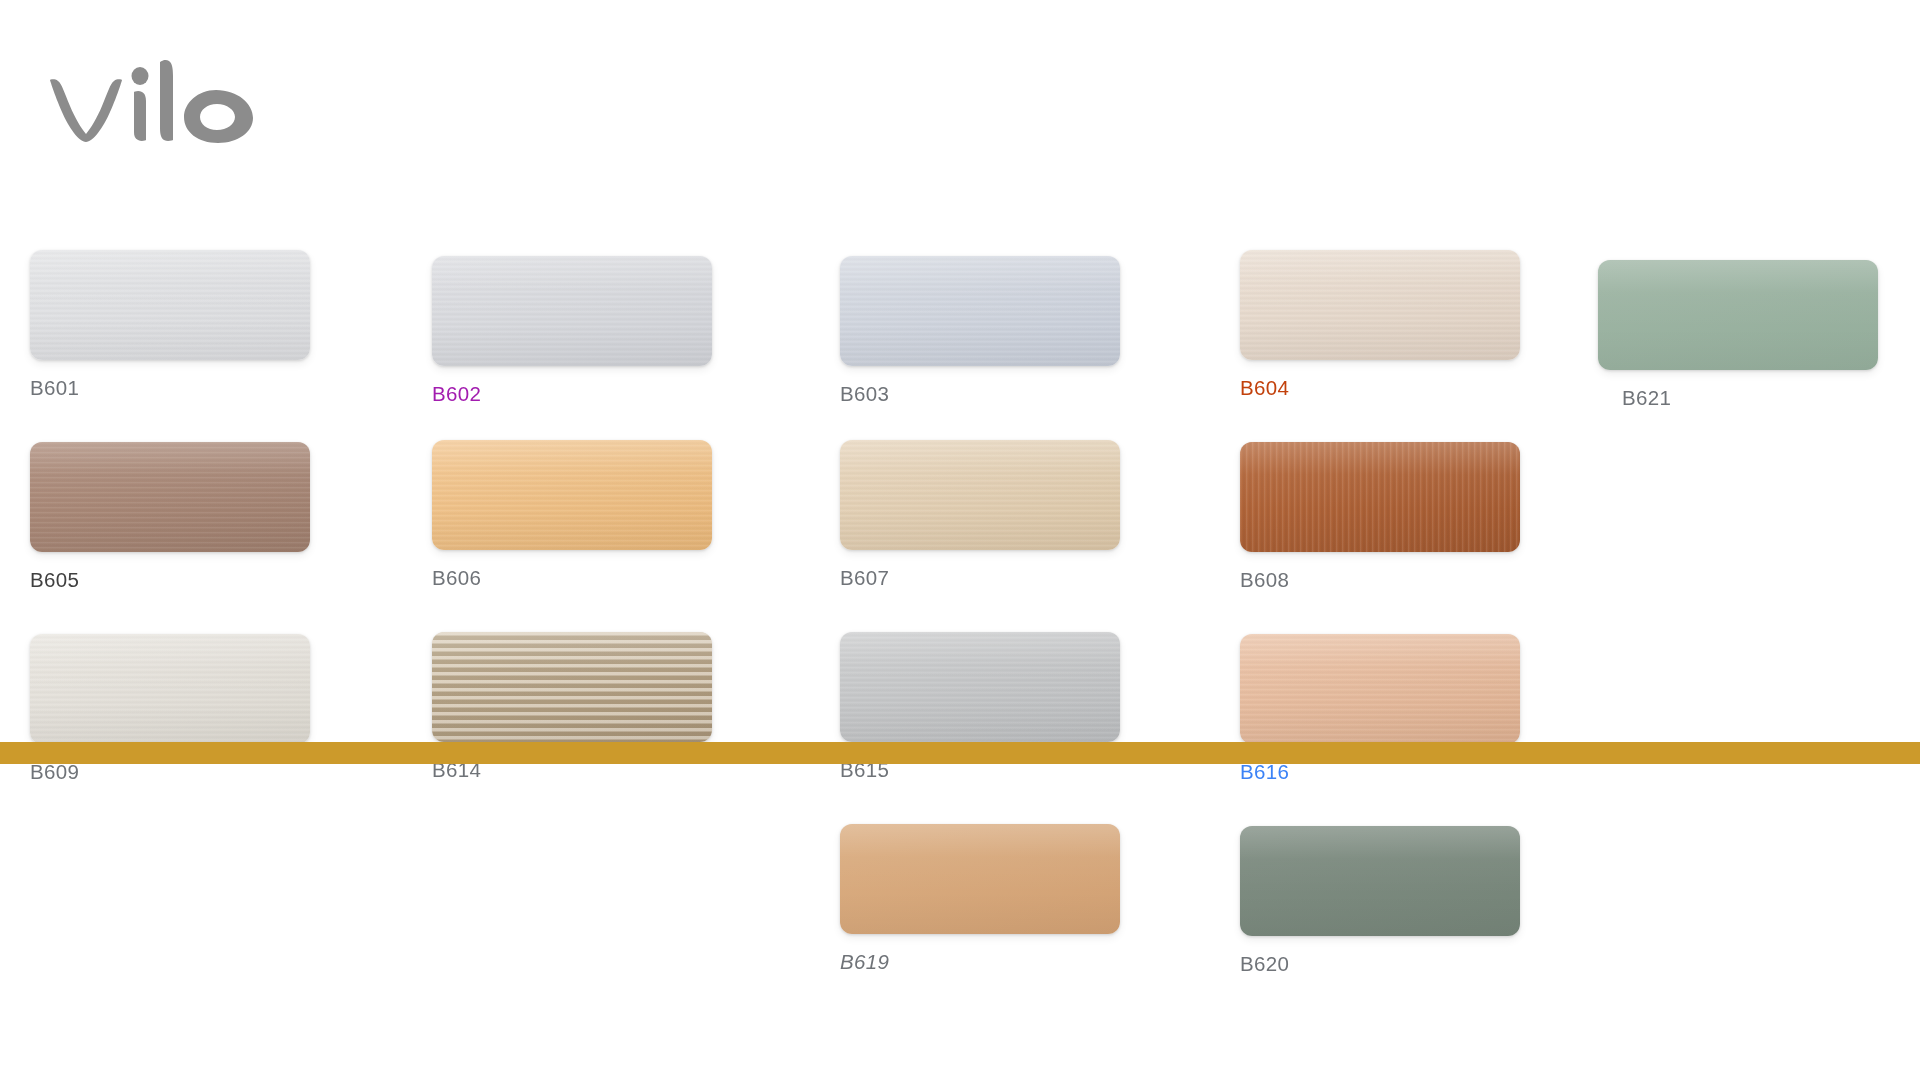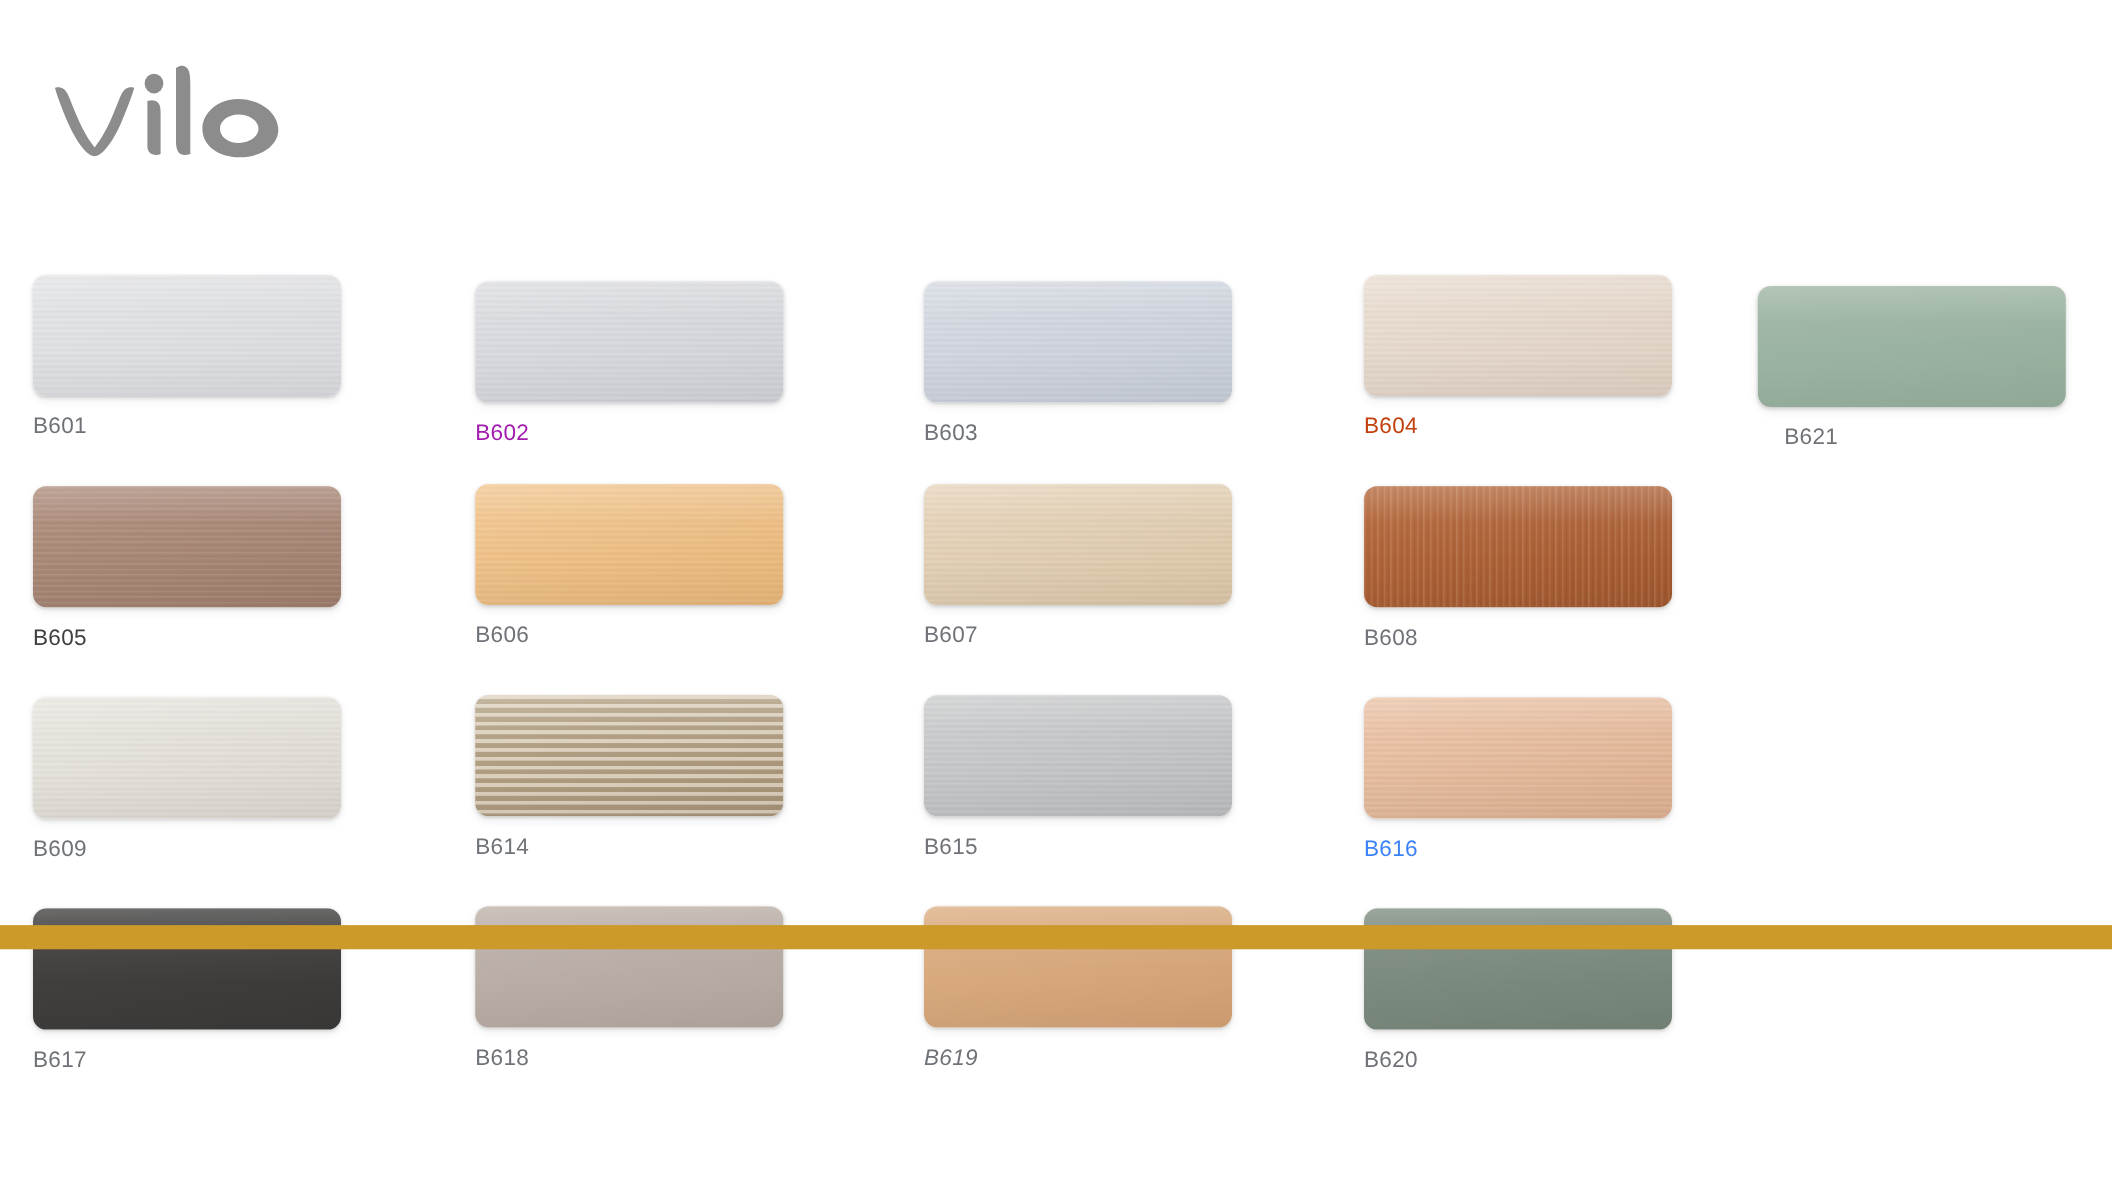--- a/index.html
+++ b/index.html
@@ -7,21 +7,21 @@
     width: 1920px;
     height: 1080px;
     background: #ffffff;
     font-family: "Liberation Sans", sans-serif;
     overflow: hidden;
   }
 
   .page {
     position: relative;
     width: 1920px;
-    height: 863px;
+    height: 764px;
     background: #fff;
   }
 
   
   .logo-wrap {
     position: absolute;
     left: 48px;
     top: 52px;
     width: 210px;
     height: 92px;
@@ -235,28 +235,20 @@
         <div class="chip tex-bands tex-grain sheen" style="background:linear-gradient(160deg,#cccdce 0%,#babcbe 100%)"></div>
         <div class="chip-label" style="color: rgb(111, 115, 120);">B615</div>
       </div>
       <div class="cell c3">
         <div class="chip tex-bands tex-grain sheen" style="background:linear-gradient(160deg,#ebc3a7 0%,#ddaf90 100%)"></div>
         <div class="chip-label" style="color: #3b82f6;">B616</div>
       </div>
     </div>
 
     <div class="row">
-      <div class="cell c0">
-        <div class="chip sheen" style="background:linear-gradient(160deg,#434241 0%,#3a3938 100%)"></div>
-        <div class="chip-label" style="color: rgb(111, 115, 120);">B617</div>
-      </div>
-      <div class="cell c1 nudge-m2">
-        <div class="chip sheen" style="background:linear-gradient(160deg,#bdb2aa 0%,#b2a69e 100%)"></div>
-        <div class="chip-label" style="color: rgb(111, 115, 120);">B618</div>
-      </div>
       <div class="cell c2 nudge-m2">
         <div class="chip sheen" style="background:linear-gradient(160deg,#dbae82 0%,#d1a073 100%)"></div>
         <div class="chip-label" style="color: rgb(111, 115, 120); font-style: italic;">B619</div>
       </div>
       <div class="cell c3">
         <div class="chip sheen" style="background:linear-gradient(160deg,#7f8d82 0%,#758478 100%)"></div>
         <div class="chip-label" style="color: rgb(111, 115, 120);">B620</div>
       </div>
     </div>
 

